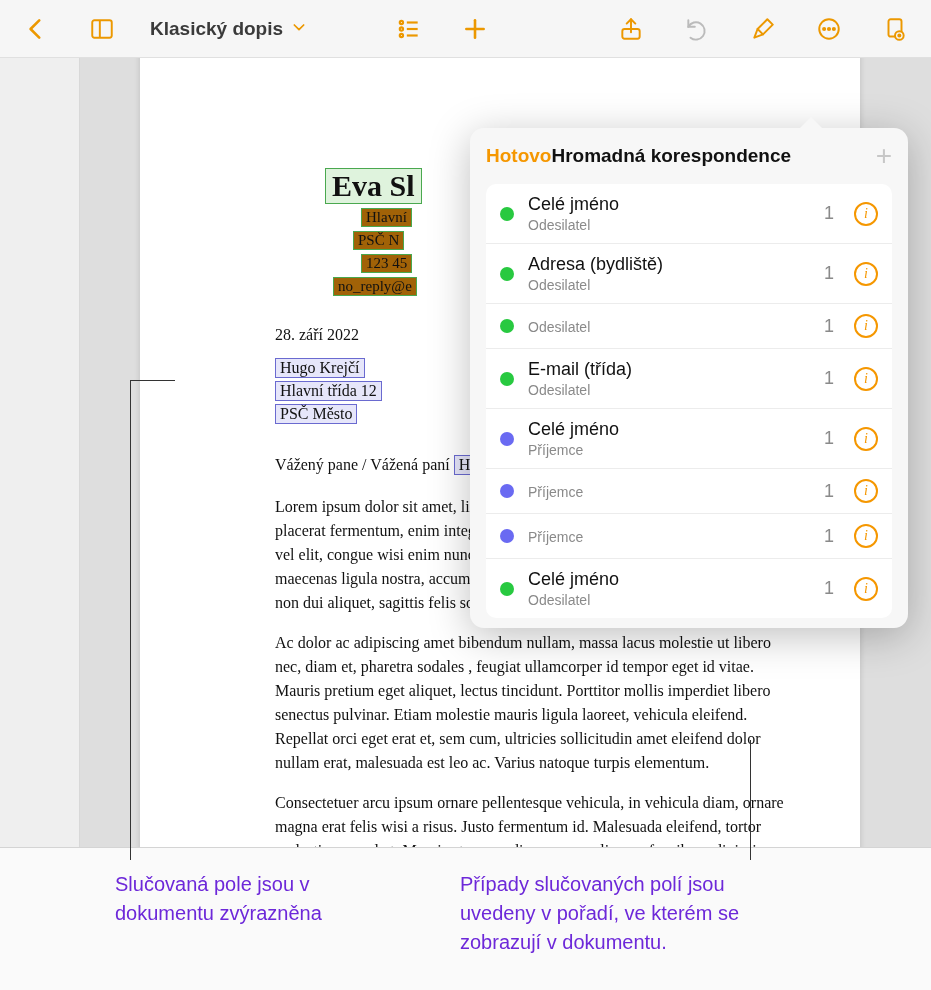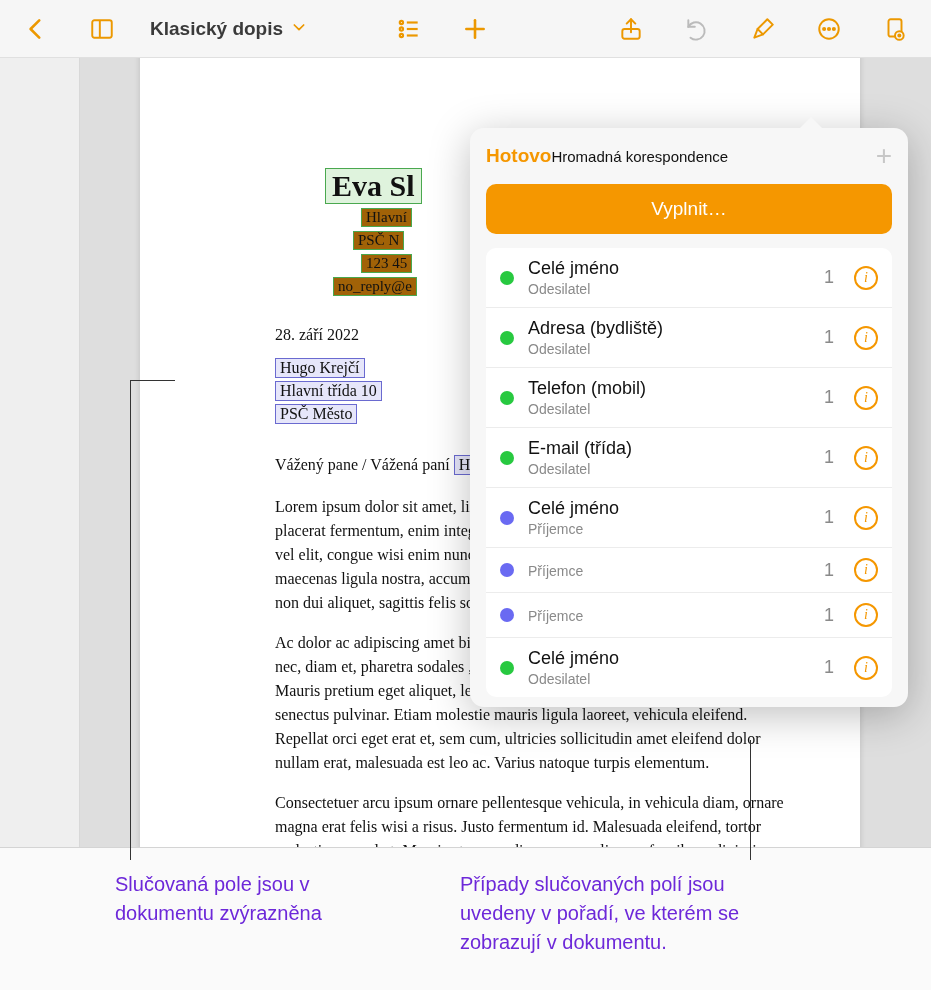--- a/index.html
+++ b/index.html
@@ -150,22 +150,22 @@
       display: flex;
       align-items: center;
       margin-bottom: 14px;
     }
     .popover-header .done {
       color: #f59700;
       font-size: 19px;
       font-weight: 600;
     }
     .popover-header .title {
-      font-size: 15px;
-      font-weight: 400;
+      font-size: 19px;
+      font-weight: 700;
       color: #111;
     }
     .popover-header .add-btn {
       margin-left: auto;
       color: #c7c7c7;
       font-size: 28px;
       line-height: 1;
     }
     .fill-btn {
       width: 100%;
@@ -305,41 +305,40 @@
       <div class="sender">
         <span class="name">Eva Sl</span>
         <div class="line" style="margin-left:36px"><span>Hlavní</span></div>
         <div class="line" style="margin-left:28px"><span>PSČ N</span></div>
         <div class="line" style="margin-left:36px"><span>123 45</span></div>
         <div class="line" style="margin-left:8px"><span>no_reply@e</span></div>
       </div>
       <div class="date">28. září 2022</div>
       <div class="recipient">
         <div>Hugo Krejčí</div><br>
-        <div>Hlavní třída 10</div><br>
+        <div>Hlavní třída 12</div><br>
         <div>PSČ Město</div>
       </div>
       <div class="salutation">
         <span>Vážený pane / Vážená paní </span><span class="mergef">Hugo</span><span>,</span>
       </div>
       <div class="body-text">
         <p>Lorem ipsum dolor sit amet, ligula suspendisse nulla pretium, rhoncus tempor placerat fermentum, enim integer ad vestibulum volutpat. Nisl rhoncus turpis est, vel elit, congue wisi enim nunc ultricies sit, magna tincidunt. Maecenas aliquam maecenas ligula nostra, accumsan taciti. Sociis mauris in integer, a dolor netus non dui aliquet, sagittis felis sodales, dolor sociis mauris, vel eu libero cras.</p>
         <p>Ac dolor ac adipiscing amet bibendum nullam, massa lacus molestie ut libero nec, diam et, pharetra sodales , feugiat ullamcorper id tempor eget id vitae. Mauris pretium eget aliquet, lectus tincidunt. Porttitor mollis imperdiet libero senectus pulvinar. Etiam molestie mauris ligula laoreet, vehicula eleifend. Repellat orci eget erat et, sem cum, ultricies sollicitudin amet eleifend dolor nullam erat, malesuada est leo ac. Varius natoque turpis elementum.</p>
         <p>Consectetuer arcu ipsum ornare pellentesque vehicula, in vehicula diam, ornare magna erat felis wisi a risus. Justo fermentum id. Malesuada eleifend, tortor molestie, a a vel et. Mauris at suspendisse, neque aliquam faucibus adipiscing, vivamus in. Wisi mattis leo suscipit nec amet, nisl fermentum tempor ac a, augue in.</p>
       </div>
     </div>
   </div>
 
   <div class="popover">
     <div class="popover-header">
       <span class="done">Hotovo</span>
       <span class="title">Hromadná korespondence</span>
       <span class="add-btn">+</span>
     </div>
-    <button class="fill-btn">Vyplnit…</button>
     <div class="field-list" id="field-list">
         <div class="field-row">
           <div class="dot green"></div>
           <div class="field-text">
             <div class="field-name">Celé jméno</div>
             <div class="field-role">Odesilatel</div>
           </div>
           <div class="field-count">1</div>
           <div class="info-btn">i</div>
         </div>
@@ -348,21 +347,20 @@
           <div class="field-text">
             <div class="field-name">Adresa (bydliště)</div>
             <div class="field-role">Odesilatel</div>
           </div>
           <div class="field-count">1</div>
           <div class="info-btn">i</div>
         </div>
         <div class="field-row">
           <div class="dot green"></div>
           <div class="field-text">
-            <div class="field-name">Telefon (mobil)</div>
             <div class="field-role">Odesilatel</div>
           </div>
           <div class="field-count">1</div>
           <div class="info-btn">i</div>
         </div>
         <div class="field-row">
           <div class="dot green"></div>
           <div class="field-text">
             <div class="field-name">E-mail (třída)</div>
             <div class="field-role">Odesilatel</div>

